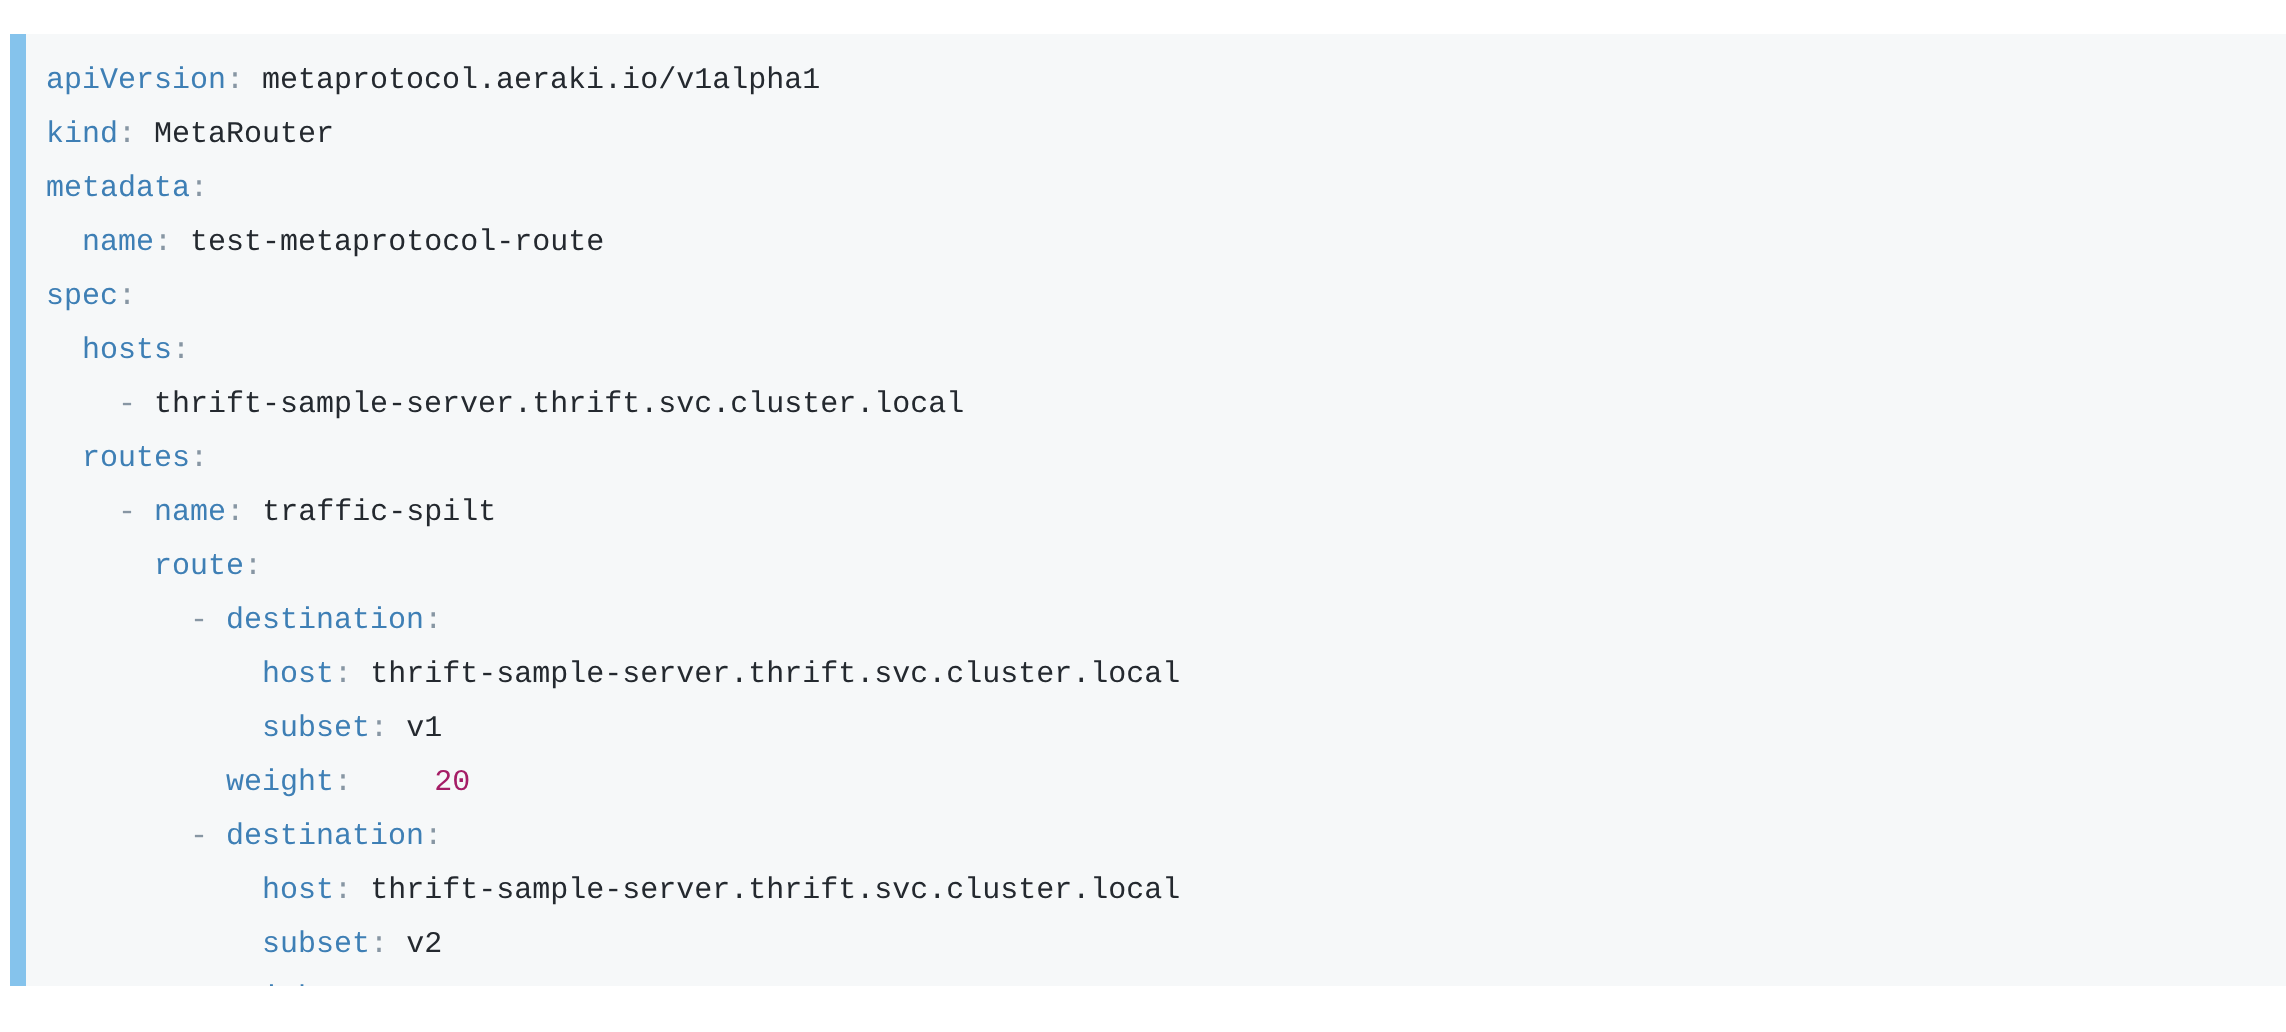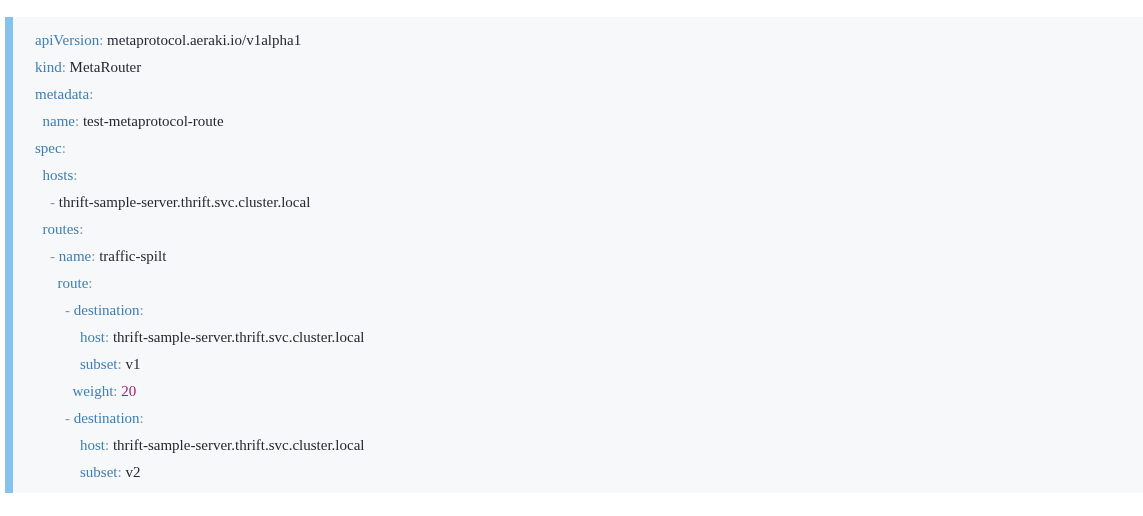--- a/index.html
+++ b/index.html
@@ -17,33 +17,33 @@
     background: var(--color-page-background, #ffffff);
   }
   .code-block {
     position: absolute;
     top: 2px;
     left: 5px;
     right: 0;
     bottom: 8px;
     background: var(--color-code-background, #f6f8f9);
     border-left: 8px solid var(--color-accent-bar, #85c3ec);
-    padding: 10px 10px 10px 22px;
+    padding: 10px 10px 10px 10px;
     box-sizing: border-box;
-    font-family: Liberation Serif, serif;
+    font-family: Liberation Mono, monospace;
     font-size: 15px;
     line-height: 27px;
     white-space: pre;
     overflow: hidden;
     color: var(--color-plain-text, #24292f);
   }
   .code-line { white-space: pre; }
   .tok-key   { color: var(--color-key, #3e7fb5); }
   .tok-plain { color: var(--color-plain-text, #24292f); }
   .tok-punct { color: var(--color-punctuation, #8796a3); }
-  .tok-num   { color: var(--color-number, #a51d66); }
+  .tok-num   { color: var(--color-number, #a51d66); margin-left: 32px; }
 </style>
 </head>
 <body>
 
 <div class="page">
   <pre class="code-block"><div class="code-line"><span class="tok-key">apiVersion</span><span class="tok-punct">:</span><span class="tok-plain"> metaprotocol.aeraki.io/v1alpha1</span></div><div class="code-line"><span class="tok-key">kind</span><span class="tok-punct">:</span><span class="tok-plain"> MetaRouter</span></div><div class="code-line"><span class="tok-key">metadata</span><span class="tok-punct">:</span></div><div class="code-line"><span class="tok-plain">  </span><span class="tok-key">name</span><span class="tok-punct">:</span><span class="tok-plain"> test-metaprotocol-route</span></div><div class="code-line"><span class="tok-key">spec</span><span class="tok-punct">:</span></div><div class="code-line"><span class="tok-plain">  </span><span class="tok-key">hosts</span><span class="tok-punct">:</span></div><div class="code-line"><span class="tok-plain">    </span><span class="tok-punct">-</span><span class="tok-plain"> thrift-sample-server.thrift.svc.cluster.local</span></div><div class="code-line"><span class="tok-plain">  </span><span class="tok-key">routes</span><span class="tok-punct">:</span></div><div class="code-line"><span class="tok-plain">    </span><span class="tok-punct">-</span><span class="tok-plain"> </span><span class="tok-key">name</span><span class="tok-punct">:</span><span class="tok-plain"> traffic-spilt</span></div><div class="code-line"><span class="tok-plain">      </span><span class="tok-key">route</span><span class="tok-punct">:</span></div><div class="code-line"><span class="tok-plain">        </span><span class="tok-punct">-</span><span class="tok-plain"> </span><span class="tok-key">destination</span><span class="tok-punct">:</span></div><div class="code-line"><span class="tok-plain">            </span><span class="tok-key">host</span><span class="tok-punct">:</span><span class="tok-plain"> thrift-sample-server.thrift.svc.cluster.local</span></div><div class="code-line"><span class="tok-plain">            </span><span class="tok-key">subset</span><span class="tok-punct">:</span><span class="tok-plain"> v1</span></div><div class="code-line"><span class="tok-plain">          </span><span class="tok-key">weight</span><span class="tok-punct">:</span><span class="tok-plain"> </span><span class="tok-num">20</span></div><div class="code-line"><span class="tok-plain">        </span><span class="tok-punct">-</span><span class="tok-plain"> </span><span class="tok-key">destination</span><span class="tok-punct">:</span></div><div class="code-line"><span class="tok-plain">            </span><span class="tok-key">host</span><span class="tok-punct">:</span><span class="tok-plain"> thrift-sample-server.thrift.svc.cluster.local</span></div><div class="code-line"><span class="tok-plain">            </span><span class="tok-key">subset</span><span class="tok-punct">:</span><span class="tok-plain"> v2</span></div><div class="code-line"><span class="tok-plain">          </span><span class="tok-key">weight</span><span class="tok-punct">:</span><span class="tok-plain"> </span><span class="tok-num">80</span></div></pre>
 </div>
 
 </body></html>

